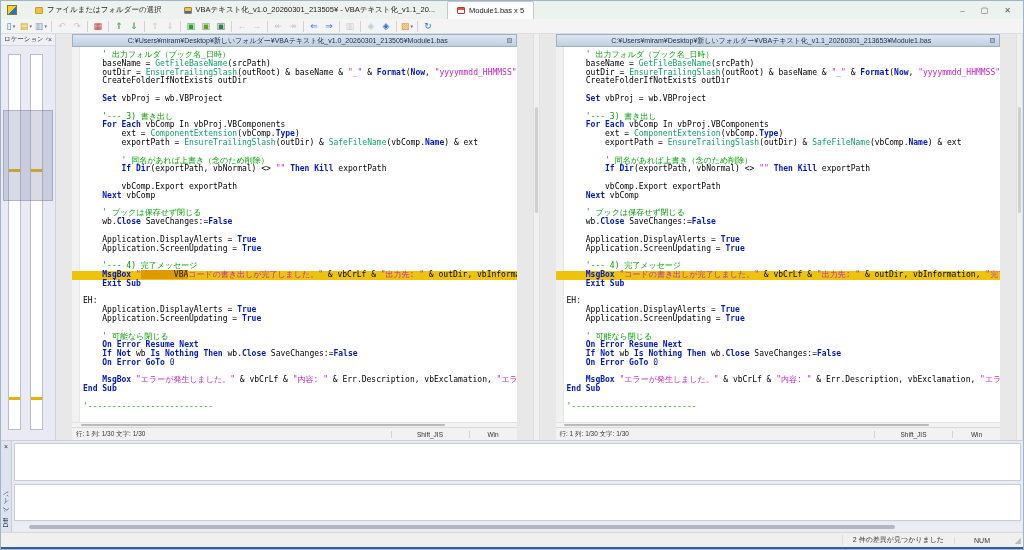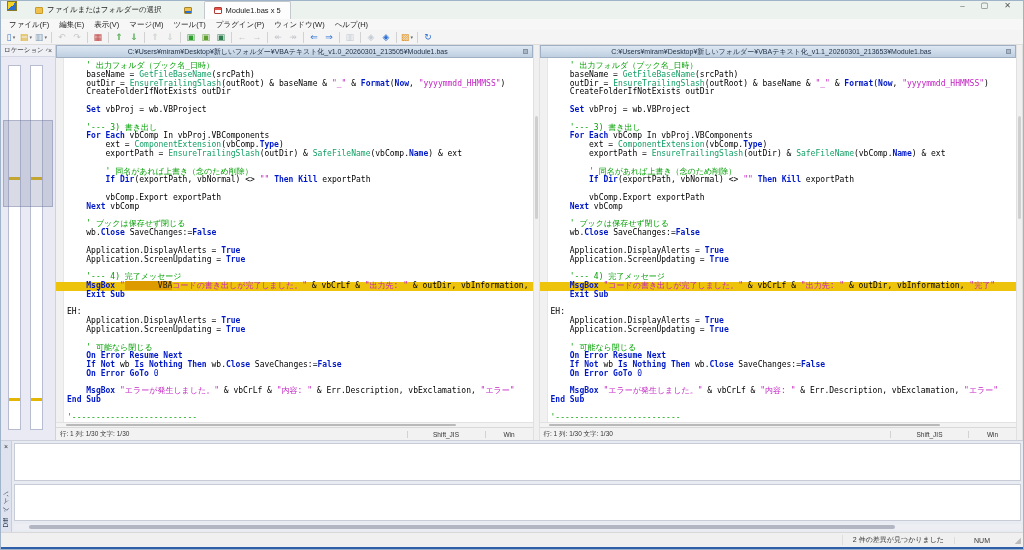--- a/index.html
+++ b/index.html
@@ -4,42 +4,42 @@
 <style>
   * { margin:0; padding:0; box-sizing:border-box; }
   html,body { background:#c9c9c9; }
   #app{
     width:1024px; height:550px; position:relative; overflow:hidden;
     display:flex; flex-direction:column;
     font-family:"Liberation Sans",sans-serif; background:#f0f0f0;
     border:1px solid #9fb4c9;
   }
   
-  .titlebar{ height:18px; background:#ecf2ee; display:flex; padding:0 4px; flex:0 0 auto;}
+  .titlebar{ height:18px; background:#ecf2ee; display:flex; align-items:center; padding:0 4px; flex:0 0 auto;}
   .appicon{ width:10px; height:10px; margin:0 8px 0 2px; background:linear-gradient(135deg,#f5d327 50%,#2b6fd4 50%); border:1px solid #8a7a1e; flex:0 0 auto;}
   .tabs{ display:flex; align-items:stretch; height:100%; gap:2px;}
   .tab{ display:flex; align-items:center; gap:4px; padding:0 9px; font-size:7.5px; color:#222; cursor:default; border:1px solid transparent;}
   .tab.active{ background:#fdfdfd; border:1px solid #c3c8cd; border-bottom:none; border-radius:2px 2px 0 0;}
   .tabicon{ width:8px; height:7px; border-radius:1px; flex:0 0 auto;}
   .ti-folder{ background:#f0c14b; border:1px solid #c89b2a;}
   .ti-foldercmp{ background:linear-gradient(180deg,#f0c14b 60%,#2b6fd4 60%); border:1px solid #a5872a;}
   .ti-filecmp{ background:linear-gradient(180deg,#e5534b 45%,#fdfdfd 45%); border:1px solid #b03a34;}
   .wincontrols{ margin-left:auto; display:flex; gap:16px; padding-right:8px; color:#555; font-size:8px;}
   .wincontrols span{ cursor:default; }
   
   .menubar{ height:11px; background:#f7f7f7; display:flex; align-items:center; padding-left:3px; font-size:7.5px; color:#222; flex:0 0 auto;}
   .menuitem{ padding:0 5px; height:100%; display:flex; align-items:center;}
   
   .toolbar{ height:15px; background:#f4f4f4; border-bottom:1px solid #ddd; display:flex; align-items:center; padding-left:3px; gap:1px; flex:0 0 auto;}
   .tbtn{ width:14px; height:13px; display:flex; align-items:center; justify-content:center; font-size:9px; line-height:1; border-radius:2px;}
   .tbtn .dd{ font-size:5px; color:#666; margin-left:1px;}
   .tbtn.disabled{ opacity:.45; }
   .tsep{ width:1px; height:11px; background:#d2d2d2; margin:0 2px;}
   
-  .main{ flex:1 1 auto; min-height:0; display:flex; background:#e8e8e8;}
+  .main{ flex:1 1 auto; min-height:0; display:flex; background:#e8e8e8;gap:16px;}
   
   .locpane{ width:55px; flex:0 0 auto; background:#e9eaf3; border-right:1px solid #cfd2de; display:flex; flex-direction:column;}
   .lp-header{ height:12px; font-size:6.5px; color:#333; display:flex; align-items:center; padding:0 3px; background:#eef0f6; border-bottom:1px solid #d6d9e4;}
   .lp-title{ flex:1; white-space:nowrap; overflow:hidden;}
   .lp-close{ font-size:7px; color:#444;}
   .lp-body{ flex:1; position:relative; margin:8px 0 10px 0;}
   .lp-bar{ position:absolute; top:0; bottom:0; width:13px; background:#fff; border:1px solid #b8bcd0;}
   .lp-mark{ position:absolute; left:0; right:0; height:3px; }
   .lp-view{ position:absolute; left:2px; right:2px; background:rgba(115,125,165,.28); border:1px solid rgba(100,110,150,.35);}
   
@@ -91,43 +91,34 @@
 
   <div class="titlebar">
     <span class="appicon"></span>
     <div class="tabs">
         <div class="tab">
           <span class="tabicon ti-folder"></span>
           <span class="tablabel">ファイルまたはフォルダーの選択</span>
         </div>
         <div class="tab">
           <span class="tabicon ti-foldercmp"></span>
+          <span class="tablabel">VBAテキスト化_v1.0_20260301_213505¥ - VBAテキスト化_v1.1_20...</span>
         </div>
         <div class="tab active">
           <span class="tabicon ti-filecmp"></span>
           <span class="tablabel">Module1.bas x 5</span>
         </div>
       </div>
     <div class="wincontrols">
         <span class="wctl">–</span>
         <span class="wctl">▢</span>
         <span class="wctl">✕</span>
       </div>
   </div>
 
-  <div class="menubar">
-      <span class="menuitem">ファイル(F)</span>
-      <span class="menuitem">編集(E)</span>
-      <span class="menuitem">表示(V)</span>
-      <span class="menuitem">マージ(M)</span>
-      <span class="menuitem">ツール(T)</span>
-      <span class="menuitem">プラグイン(P)</span>
-      <span class="menuitem">ウィンドウ(W)</span>
-      <span class="menuitem">ヘルプ(H)</span>
-    </div>
 
   <div class="toolbar">
       <span class="tbtn">
         <span style="color: rgb(59, 120, 196);">▯</span>
         <span class="dd">▾</span>
       </span>
       <span class="tbtn">
         <span style="color: rgb(217, 165, 18);">▤</span>
         <span class="dd">▾</span>
       </span>

